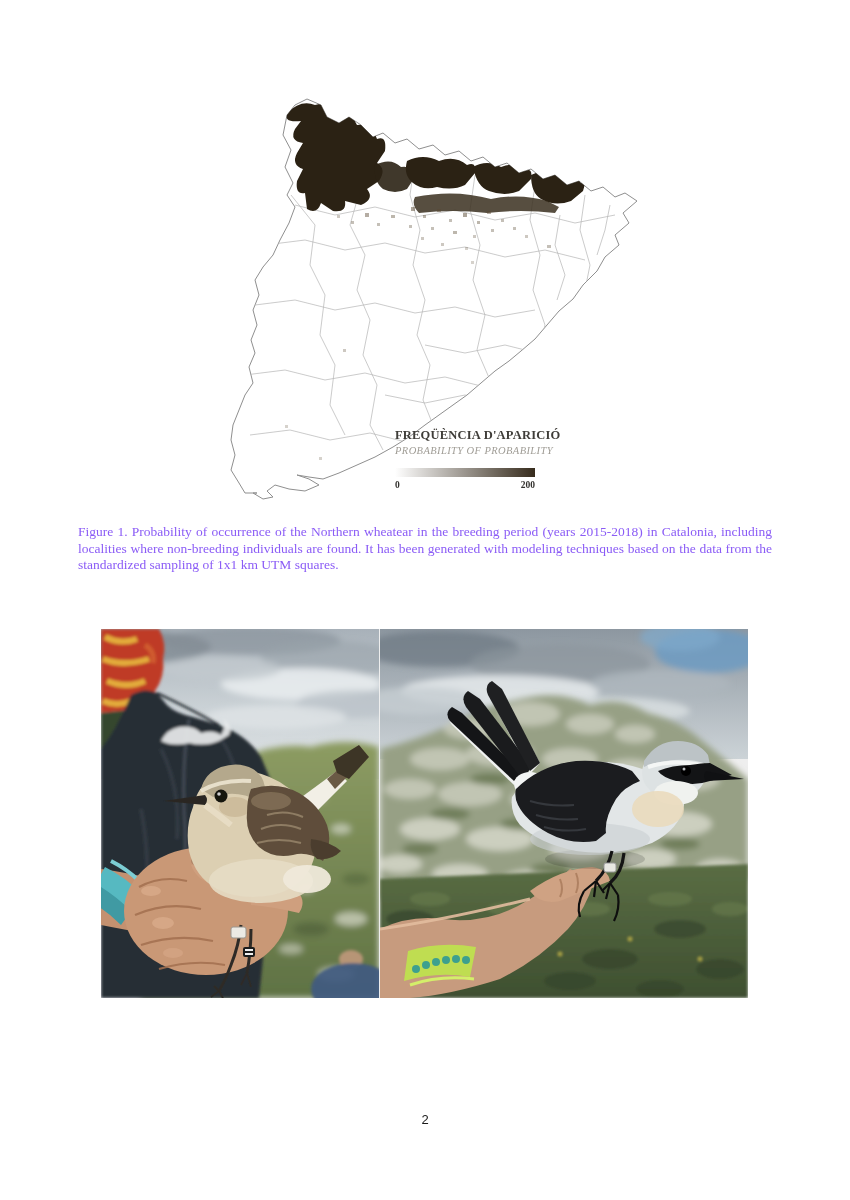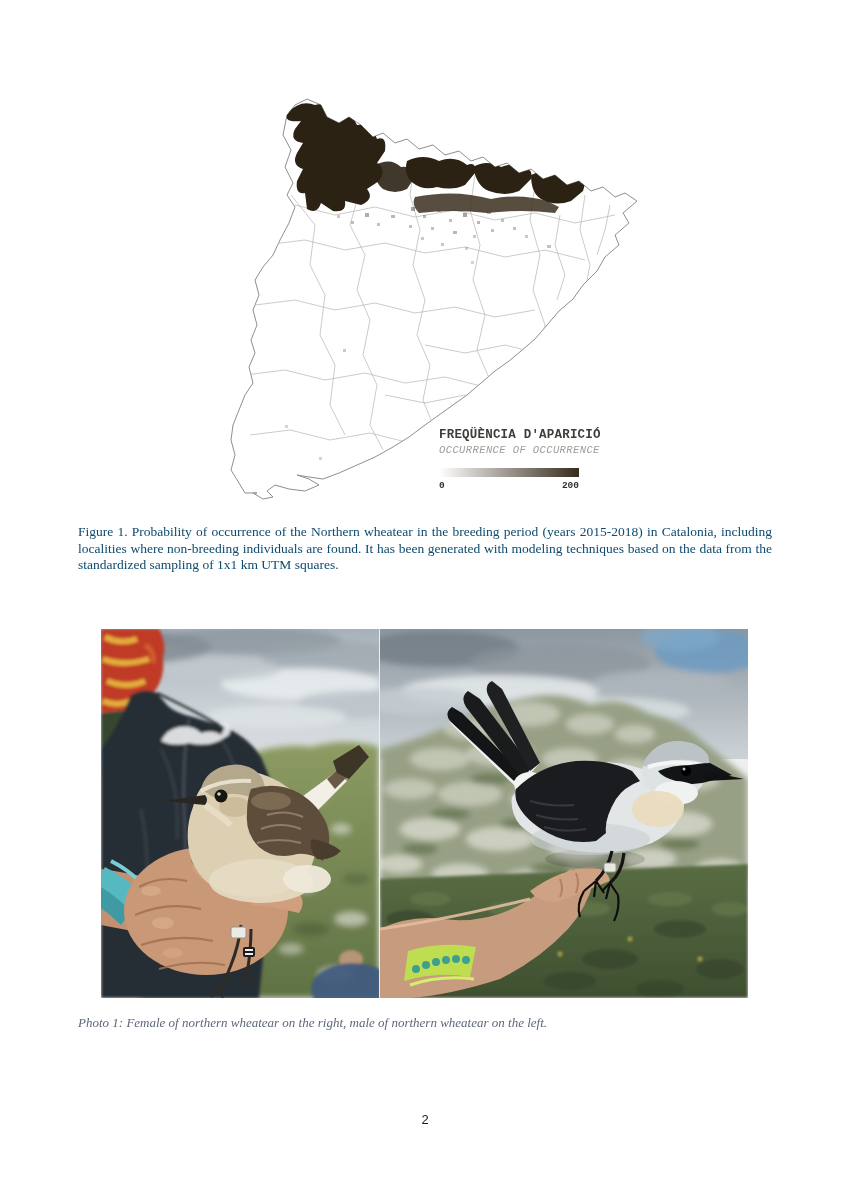--- a/index.html
+++ b/index.html
@@ -5,30 +5,30 @@
   html,body{margin:0;padding:0;}
   body{background:#888;}
   .page{
     position:relative;width:850px;height:1200px;background:#ffffff;
     margin:0 auto;overflow:hidden;
     font-family:"Liberation Serif",serif;
   }
   
   .map-figure{position:absolute;left:225px;top:95px;width:430px;height:405px;}
   .map-figure svg{display:block;width:430px;height:405px;}
-  .legend{position:absolute;left:395px;top:428px;width:200px;font-family:Liberation Mono, monospace;margin-left:44px;}
+  .legend{position:absolute;left:395px;top:428px;width:200px;font-family:Liberation Serif, serif;}
   .legend-title{font-size:12.5px;font-weight:700;color:#3f3d39;letter-spacing:.2px;line-height:15px;}
   .legend-subtitle{font-size:10.5px;font-style:italic;color:#a09d96;letter-spacing:.4px;line-height:13px;margin-top:1px;}
   .legend-bar{margin-top:11px;width:140px;height:9px;background:linear-gradient(to right,#ffffff,#362b1c);}
   .legend-scale{width:140px;display:flex;justify-content:space-between;margin-top:3px;
     font-size:9.5px;font-weight:700;color:#33312e;}
   
   .figure-caption{
     position:absolute;left:78px;top:524px;width:694px;
-    font-size:13.5px;line-height:16.6px;color:#0c4a6e;text-align:justify;
+    font-size:13.5px;line-height:16.6px;color:#8b5cf6;text-align:justify;
   }
   
   .photos{position:absolute;left:101px;top:629px;width:647px;height:369px;display:flex;background:#eee;}
   .photo{height:369px;overflow:hidden;position:relative;}
   .photo.left{width:278px;margin-right:1px;}
   .photo.right{width:368px;}
   .photo svg{display:block;width:100%;height:100%;}
   
   .photo-caption{
     position:absolute;left:78px;top:1015px;width:680px;
@@ -116,21 +116,21 @@
             <rect x="288" y="132" width="3" height="3" opacity="0.35"></rect>
           <rect x="300" y="140" width="3" height="3" opacity="0.3"></rect>
             <rect x="322" y="150" width="4" height="3" opacity="0.35"></rect>
         </g>
       </g>
     </svg>
   </div>
 
   <div class="legend">
     <div class="legend-title">FREQÜÈNCIA D'APARICIÓ</div>
-    <div class="legend-subtitle">OCCURRENCE OF OCCURRENCE</div>
+    <div class="legend-subtitle">PROBABILITY OF PROBABILITY</div>
     <div class="legend-bar" style="background: linear-gradient(to right, rgb(255, 255, 255), rgb(54, 43, 28));"></div>
     <div class="legend-scale">
       <span>0</span>
       <span>200</span>
     </div>
   </div>
 
   <div class="figure-caption">Figure 1. Probability of occurrence of the Northern wheatear in the breeding period (years 2015-2018) in Catalonia, including localities where non-breeding individuals are found. It has been generated with modeling techniques based on the data from the standardized sampling of 1x1 km UTM squares.</div>
 
   <div class="photos">
@@ -448,17 +448,16 @@
               <path d="M230,254 L222,262"></path>
             <path d="M204,262 Q196,276 200,288"></path>
               <path d="M238,266 Q240,280 234,292"></path>
           </g>
           <rect x="224" y="234" width="12" height="9" rx="2" fill="#e8e8e2" stroke="#999999" stroke-width="1"></rect>
         </g>
       </svg>
     </div>
   </div>
 
-  <div class="photo-caption">Photo 1: Female of northern wheatear on the right, male of northern wheatear on the left.</div>
 
   <div class="page-number">2</div>
 
 </div>
 
 </body></html>

